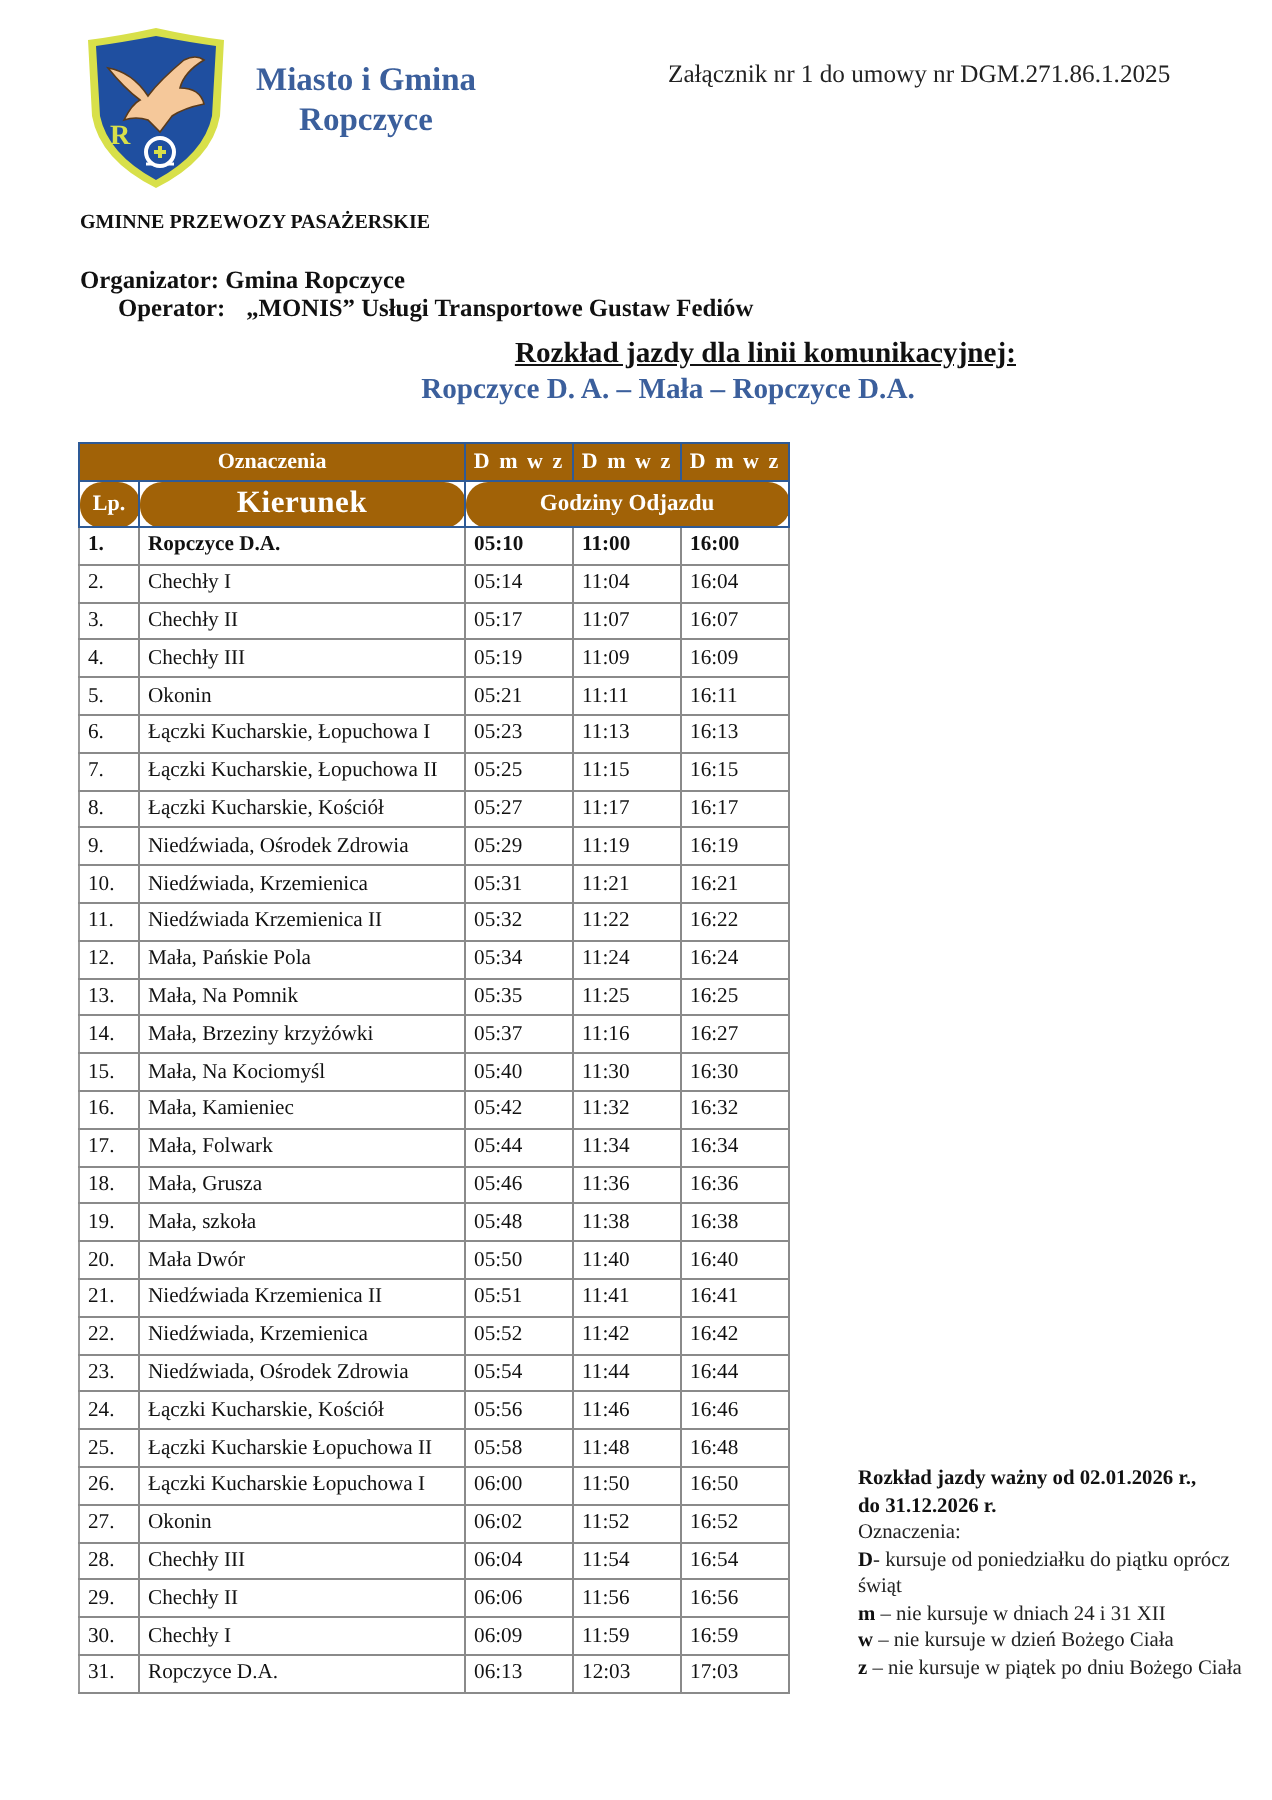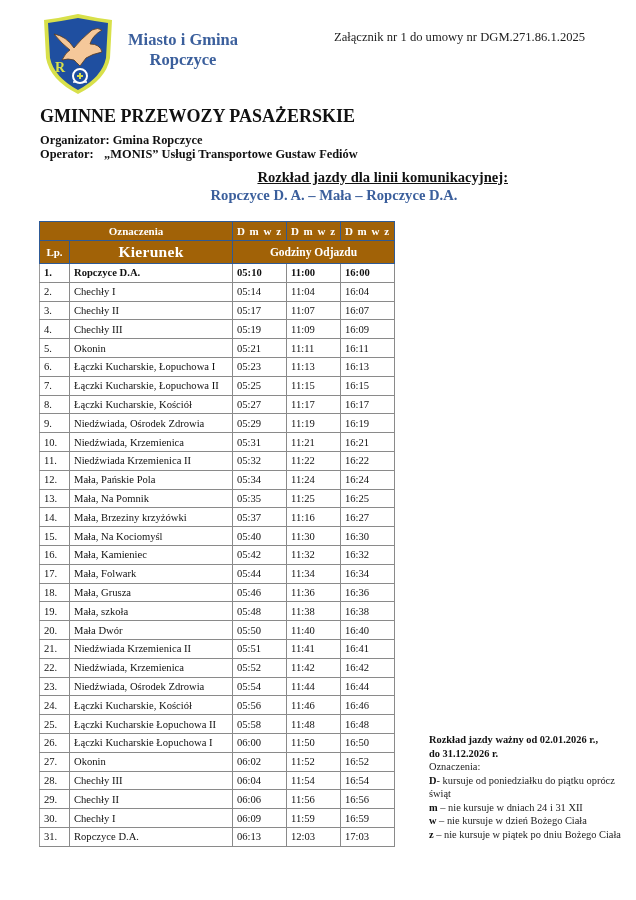--- a/index.html
+++ b/index.html
@@ -4,38 +4,38 @@
   <style>
     html, body { margin: 0; padding: 0; background: #ffffff; }
     body {
       width: 636px; height: 900px; position: relative; overflow: hidden;
       font-family: "Liberation Serif", "DejaVu Serif", serif; color: #111;
     }
     .logo { position: absolute; left: 40px; top: 14px; width: 76px; height: 82px; }
     .brand { position: absolute; left: 118px; top: 30px; width: 130px; text-align: center;
       color: #3b5f9c; font-weight: bold; font-size: 16.5px; line-height: 20px; }
     .annex { position: absolute; left: 334px; top: 30px; font-size: 12.6px; color: #222; }
-    .org-title { position: absolute; left: 40px; top: 106px; font-weight: bold; font-size: 18px; }
+    .org-title { position: absolute; left: 40px; top: 106px; font-weight: bold; font-size: 10px; }
     .org-line { position: absolute; left: 40px; font-weight: bold; font-size: 12.4px; }
     .org-line.l1 { top: 133px; }
     .org-line.l2 { top: 147px; }
-    .org-line .lbl { display: inline-block; width: 61px; }
+    .org-line .lbl { display: inline-block; width: 61px; margin-left: 19px; }
     .sched-title { position: absolute; left: 0; width: 508px; top: 169px; text-align: right;
       font-weight: bold; font-size: 14.6px; }
     .sched-title span { text-decoration: underline; }
     .route-title { position: absolute; left: 0; width: 636px; top: 187px; text-align: center;
       font-weight: bold; font-size: 14.6px; color: #3b5f9c; padding-left: 16px; }
 
     table.timetable { position: absolute; left: 39px; top: 221px; border-collapse: collapse;
       width: 355px; table-layout: fixed; font-size: 10.6px; }
     table.timetable td, table.timetable th { padding: 0 0 0 4px; text-align: left; white-space: nowrap;
       overflow: hidden; }
     .th-blue { background: #a16207; color: #ffffff; font-weight: bold; border: 1px solid #2e5a96; }
     tr.hrow1 th { height: 18px; font-size: 11px; text-align: center; padding: 0; }
-    tr.hrow2 th { height: 22px; text-align: center; padding: 0; }
+    tr.hrow2 th { height: 22px; text-align: center; padding: 0; border-radius: 11px; }
     tr.hrow2 th.lp { font-size: 11px; }
     tr.hrow2 th.kier { font-size: 15.5px; letter-spacing: 0.3px; }
     tr.hrow2 th.godz { font-size: 11.5px; }
     tr.hrow1 th.dmwz { letter-spacing: 1px; }
     tbody td { height: 17.8px; border: 1px solid #8a8a8a; border-left-color: #9a9a9a; }
     tbody tr.first td { font-weight: bold; }
     .col-lp { width: 30px; }
     .col-stop { width: 163px; }
     .col-t { width: 54px; }
 

